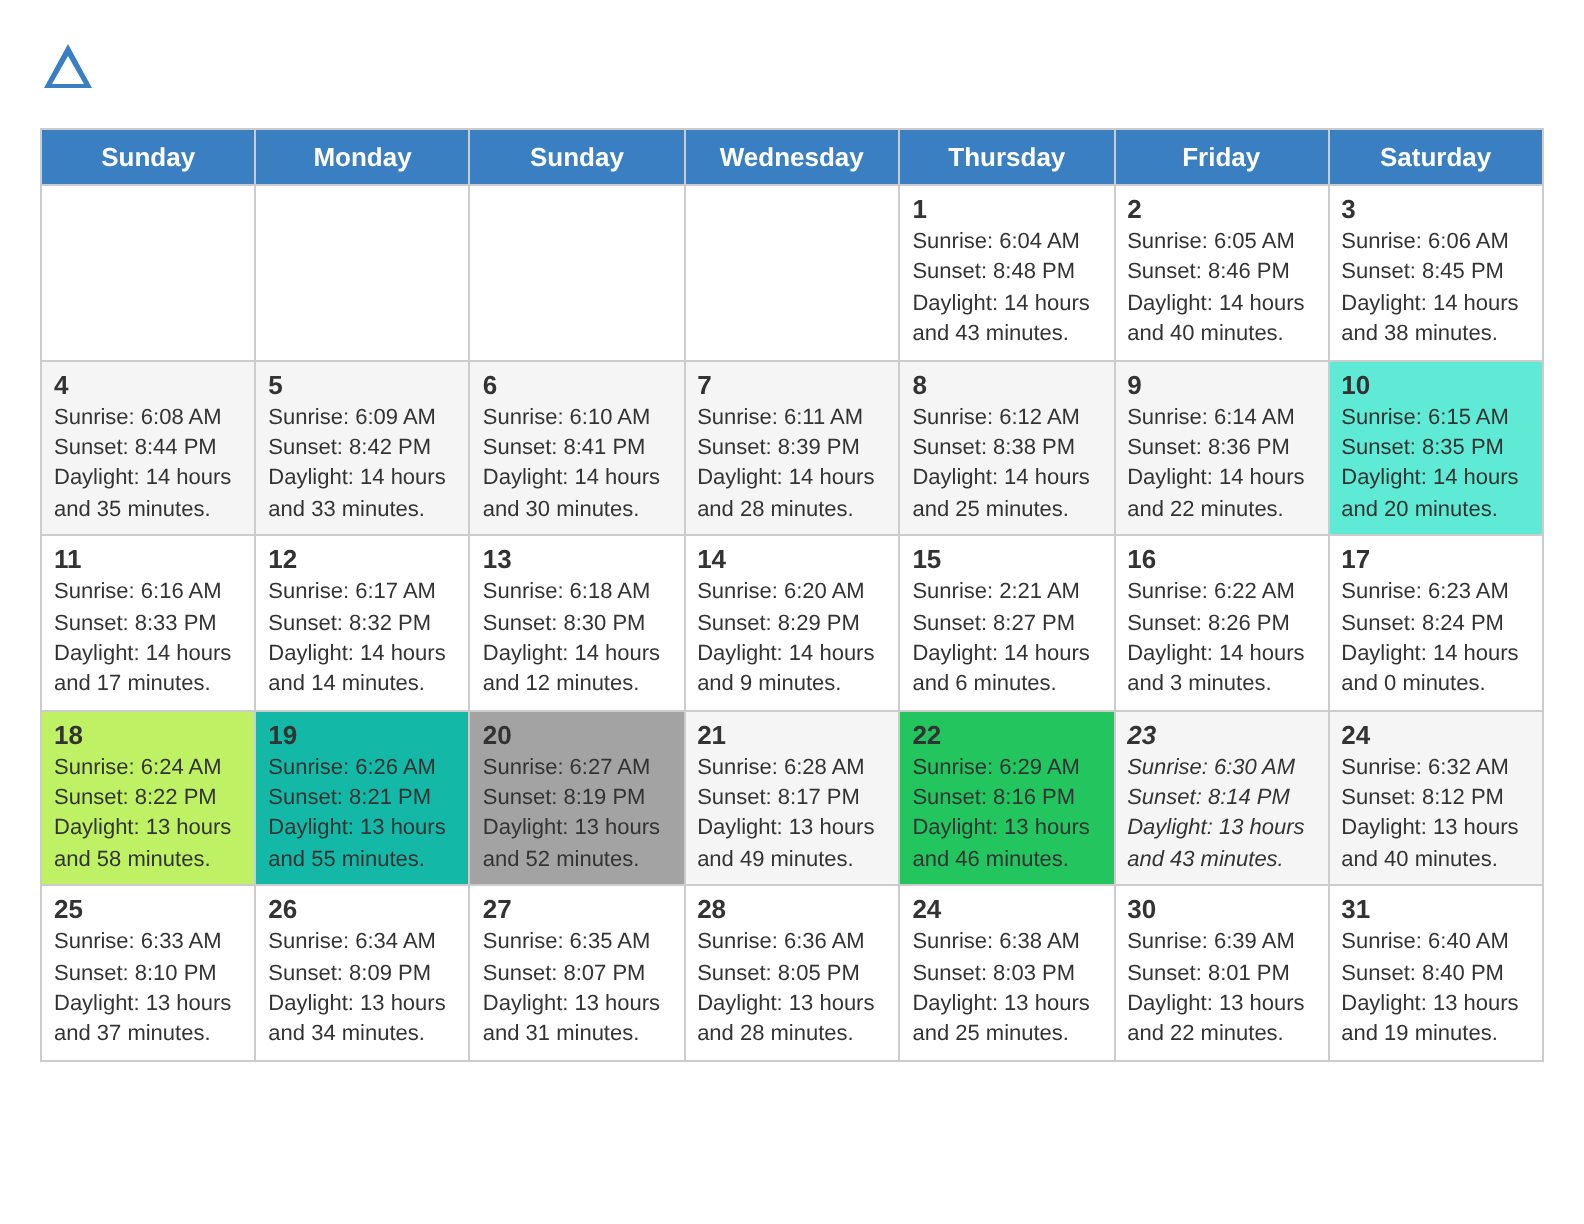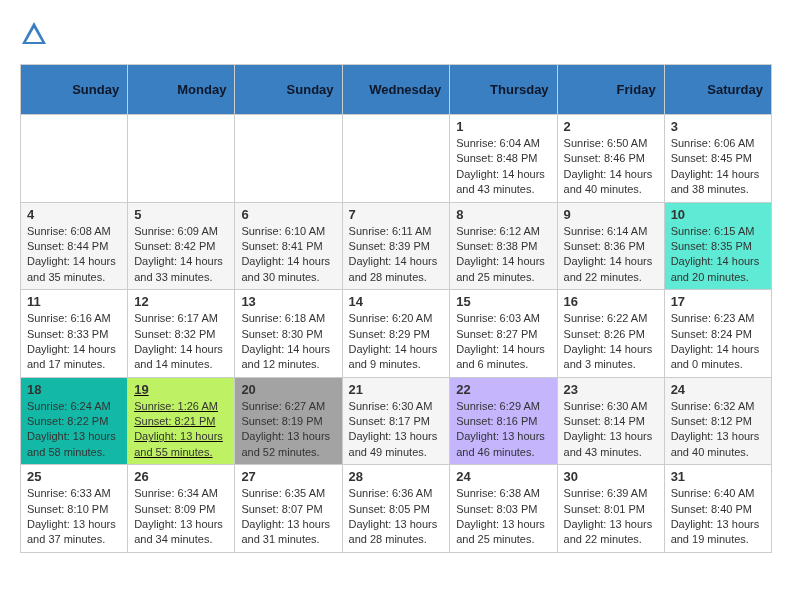--- a/index.html
+++ b/index.html
@@ -44,23 +44,23 @@
       font-size: 16px;
       color: #555;
     }
     .calendar {
       width: 100%;
       border-collapse: collapse;
       font-size: 11px;
     }
     .calendar th {
       background-color: #3a7fc1;
-      color: #0f172a;
-      text-align: right;
-      padding: 17px 8px;
+      color: #ffffff;
+      text-align: center;
+      padding: 6px 8px;
       font-size: 13px;
       font-weight: bold;
       border: 1px solid #ccc;
     }
     .calendar td {
       vertical-align: top;
       border: 1px solid #ccc;
       padding: 4px 6px;
       width: 108px;
       min-height: 80px;
@@ -124,21 +124,21 @@
         <td class="empty-cell"></td>
         <td class="empty-cell"></td>
         <td>
           <span class="day-number">1</span>
           <div class="day-info">Sunrise: 6:04 AM
 Sunset: 8:48 PM
 Daylight: 14 hours and 43 minutes.</div>
         </td>
         <td>
           <span class="day-number">2</span>
-          <div class="day-info">Sunrise: 6:50 AM
+          <div class="day-info">Sunrise: 6:05 AM
 Sunset: 8:46 PM
 Daylight: 14 hours and 40 minutes.</div>
         </td>
         <td>
           <span class="day-number">3</span>
           <div class="day-info">Sunrise: 6:06 AM
 Sunset: 8:45 PM
 Daylight: 14 hours and 38 minutes.</div>
         </td>
       </tr>
@@ -206,69 +206,69 @@
 Daylight: 14 hours and 12 minutes.</div>
         </td>
         <td>
           <span class="day-number">14</span>
           <div class="day-info">Sunrise: 6:20 AM
 Sunset: 8:29 PM
 Daylight: 14 hours and 9 minutes.</div>
         </td>
         <td>
           <span class="day-number">15</span>
-          <div class="day-info">Sunrise: 6:03 AM
+          <div class="day-info">Sunrise: 2:21 AM
 Sunset: 8:27 PM
 Daylight: 14 hours and 6 minutes.</div>
         </td>
         <td>
           <span class="day-number">16</span>
           <div class="day-info">Sunrise: 6:22 AM
 Sunset: 8:26 PM
 Daylight: 14 hours and 3 minutes.</div>
         </td>
         <td>
           <span class="day-number">17</span>
           <div class="day-info">Sunrise: 6:23 AM
 Sunset: 8:24 PM
 Daylight: 14 hours and 0 minutes.</div>
         </td>
       </tr>
       <tr>
-        <td style="background: #14b8a6;">
+        <td style="background: #bef264;">
           <span class="day-number">18</span>
           <div class="day-info">Sunrise: 6:24 AM
 Sunset: 8:22 PM
 Daylight: 13 hours and 58 minutes.</div>
         </td>
-        <td style="background: #bef264; text-decoration: underline;">
+        <td style="background: #14b8a6;">
           <span class="day-number">19</span>
-          <div class="day-info">Sunrise: 1:26 AM
+          <div class="day-info">Sunrise: 6:26 AM
 Sunset: 8:21 PM
 Daylight: 13 hours and 55 minutes.</div>
         </td>
         <td style="background: #a3a3a3;">
           <span class="day-number">20</span>
           <div class="day-info">Sunrise: 6:27 AM
 Sunset: 8:19 PM
 Daylight: 13 hours and 52 minutes.</div>
         </td>
         <td style="background: rgb(245, 245, 245);">
           <span class="day-number">21</span>
-          <div class="day-info">Sunrise: 6:30 AM
+          <div class="day-info">Sunrise: 6:28 AM
 Sunset: 8:17 PM
 Daylight: 13 hours and 49 minutes.</div>
         </td>
-        <td style="background: #c4b5fd; margin-left: 31px;">
+        <td style="background: #22c55e; margin-left: 31px;">
           <span class="day-number">22</span>
           <div class="day-info">Sunrise: 6:29 AM
 Sunset: 8:16 PM
 Daylight: 13 hours and 46 minutes.</div>
         </td>
-        <td style="background: rgb(245, 245, 245);">
+        <td style="background: rgb(245, 245, 245); font-style: italic;">
           <span class="day-number">23</span>
           <div class="day-info">Sunrise: 6:30 AM
 Sunset: 8:14 PM
 Daylight: 13 hours and 43 minutes.</div>
         </td>
         <td style="background: rgb(245, 245, 245); margin-top: 43px;">
           <span class="day-number">24</span>
           <div class="day-info">Sunrise: 6:32 AM
 Sunset: 8:12 PM
 Daylight: 13 hours and 40 minutes.</div>

